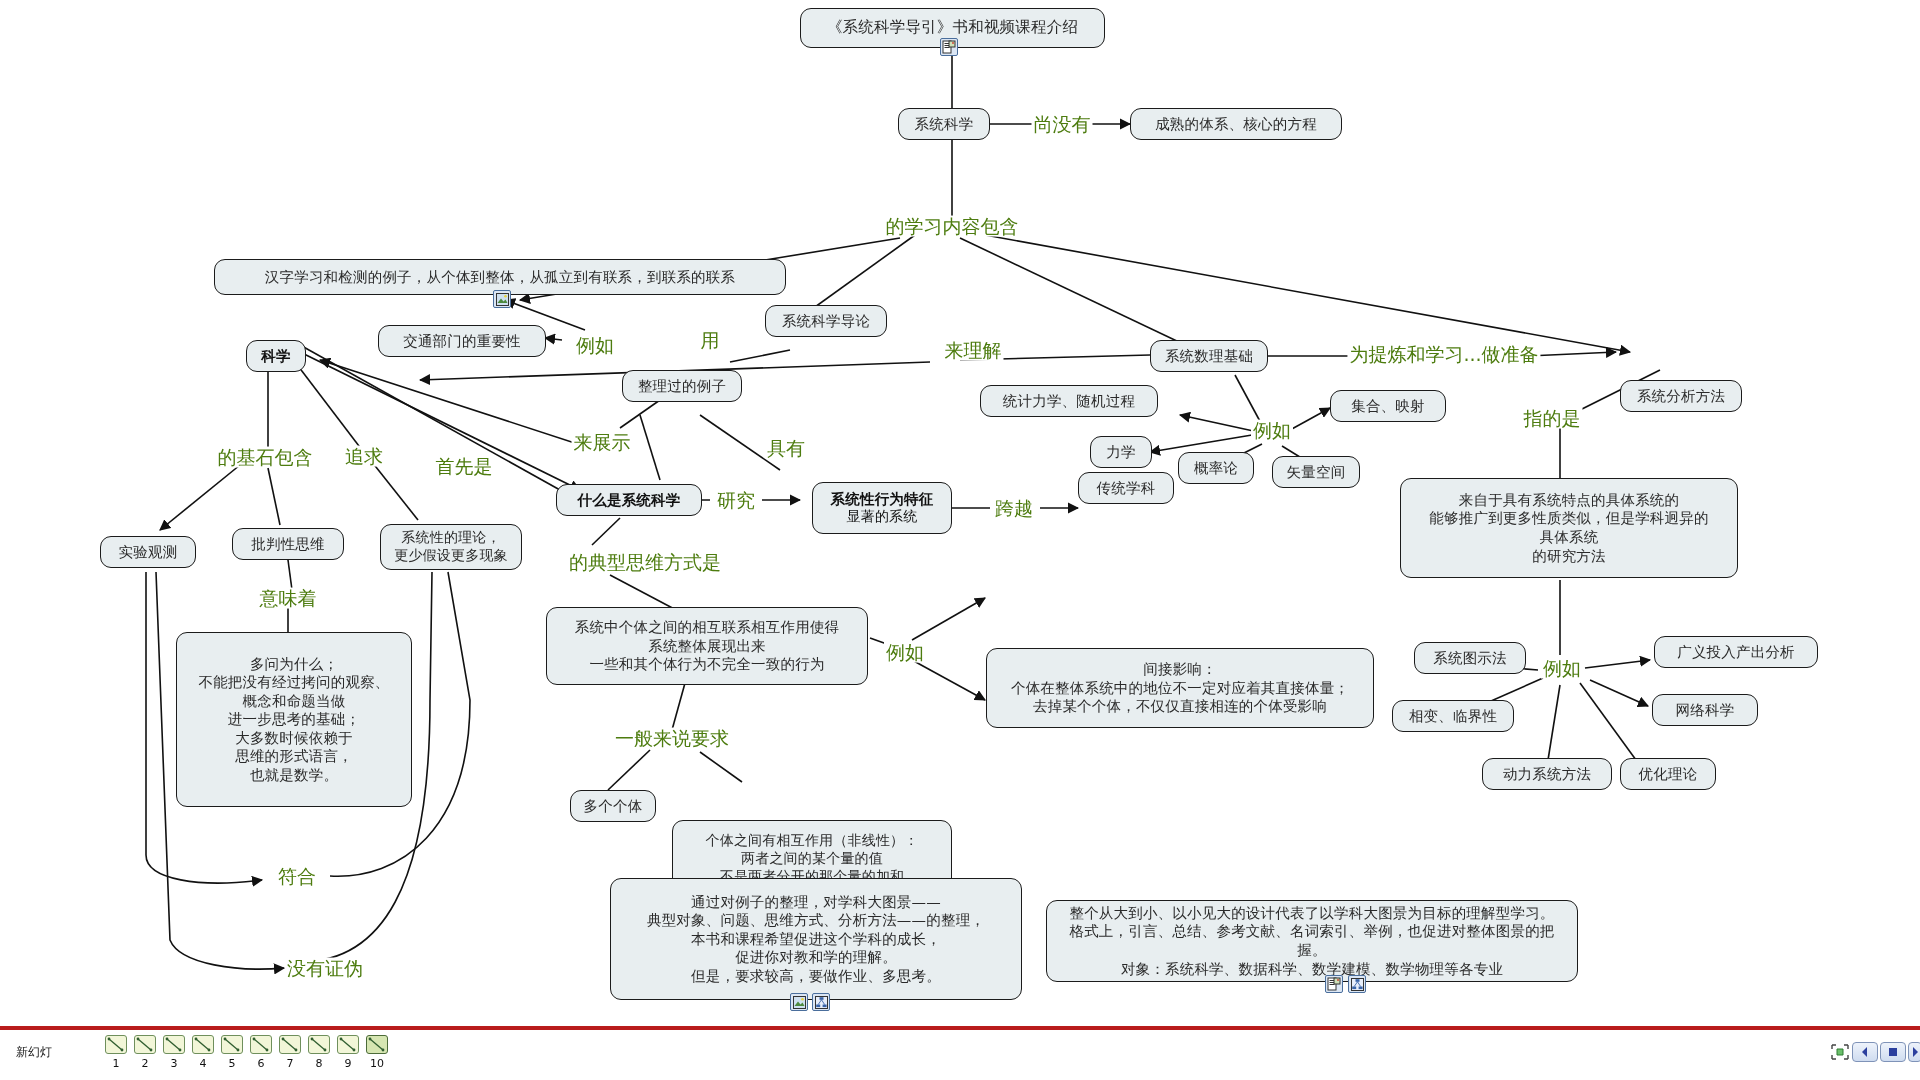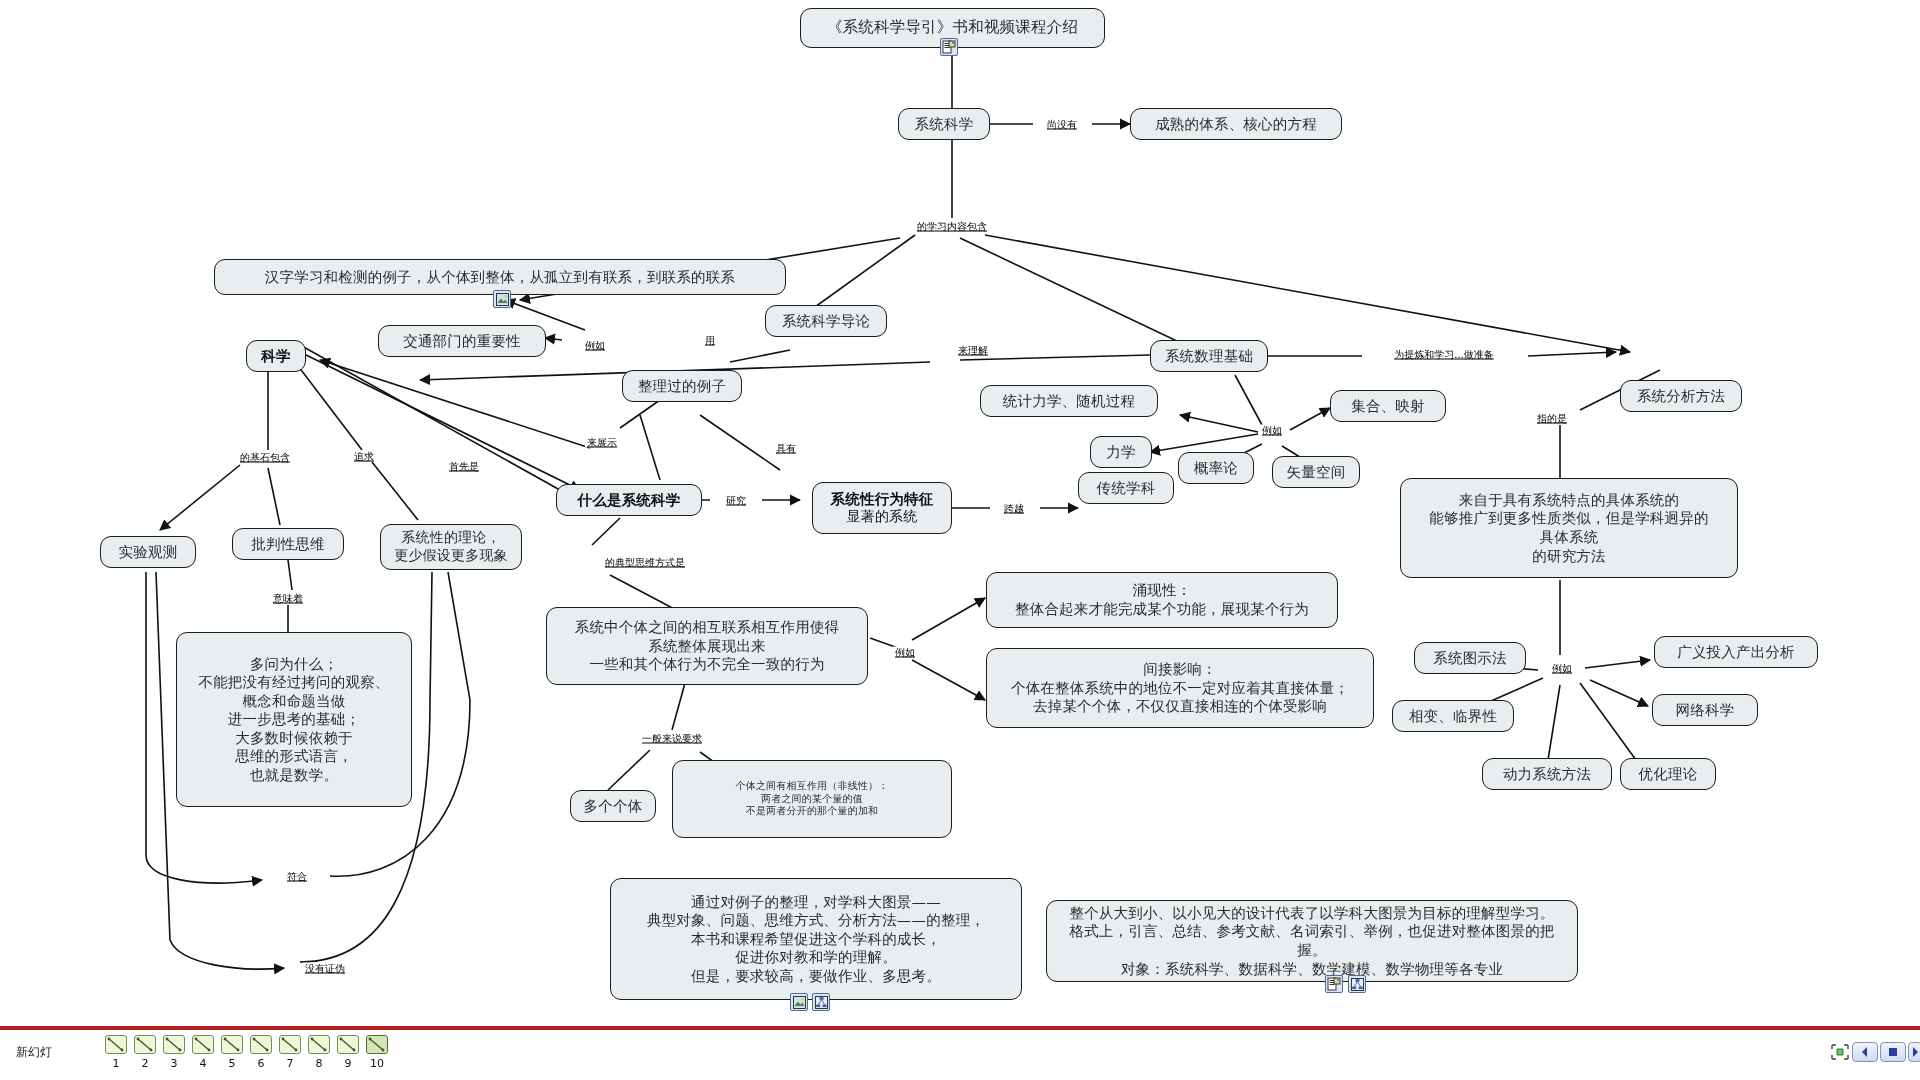--- a/index.html
+++ b/index.html
@@ -30,28 +30,27 @@
     white-space:pre-line;
     font-size:14.5px;
     letter-spacing:.2px;
   }
   .node.bold{font-weight:bold;color:#111;}
   .node.two-line{flex-direction:column;}
   .node .sub{font-weight:normal;font-size:14px;}
 
   .elabel{
     position:absolute;
-    color:#000000;
-    font-size:10px;
+    color:#4d7c0f;
+    font-size:19px;
     white-space:nowrap;
     background:#ffffff;
     padding:0 2px;
     line-height:1.1;
     transform:translate(-50%,-50%);
-    text-decoration:underline;
   }
 
   
   .res-icon{
     position:absolute;
     width:18px;height:18px;
     border:1px solid #4a6e9c;
     border-radius:2px;
     background:#dbe6f4;
     box-sizing:border-box;
@@ -264,42 +263,40 @@
 
   <div class="node" style="left:1400px;top:478px;width:338px;height:100px;font-size:14.5px;">来自于具有系统特点的具体系统的
 能够推广到更多性质类似，但是学科迥异的
 具体系统
 的研究方法</div>
 
   <div class="node" style="left:546px;top:607px;width:322px;height:78px;font-size:14.5px;">系统中个体之间的相互联系相互作用使得
 系统整体展现出来
 一些和其个体行为不完全一致的行为</div>
 
-  <div class="node" style="left:986px;top:572px;width:352px;height:56px;font-size:14.5px;">涌现性：
-整体合起来才能完成某个功能，展现某个行为</div>
 
   <div class="node" style="left:986px;top:648px;width:388px;height:80px;font-size:14.5px;">间接影响：
 个体在整体系统中的地位不一定对应着其直接体量；
 去掉某个个体，不仅仅直接相连的个体受影响</div>
 
   <div class="node" style="left:1414px;top:642px;width:112px;height:32px;">系统图示法</div>
 
   <div class="node" style="left:1654px;top:636px;width:164px;height:32px;">广义投入产出分析</div>
 
   <div class="node" style="left:1392px;top:700px;width:122px;height:32px;">相变、临界性</div>
 
   <div class="node" style="left:1652px;top:694px;width:106px;height:32px;">网络科学</div>
 
   <div class="node" style="left:1482px;top:758px;width:130px;height:32px;">动力系统方法</div>
 
   <div class="node" style="left:1620px;top:758px;width:96px;height:32px;">优化理论</div>
 
   <div class="node" style="left:570px;top:790px;width:86px;height:32px;">多个个体</div>
 
-  <div class="node" style="left:672px;top:760px;width:280px;height:78px;font-size:10px;">个体之间有相互作用（非线性）：
+  <div class="node" style="left:672px;top:820px;width:280px;height:78px;font-size:14px;">个体之间有相互作用（非线性）：
 两者之间的某个量的值
 不是两者分开的那个量的加和</div>
 
   <div class="node" style="left:610px;top:878px;width:412px;height:122px;font-size:14.5px;">通过对例子的整理，对学科大图景——
 典型对象、问题、思维方式、分析方法——的整理，
 本书和课程希望促进这个学科的成长，
 促进你对教和学的理解。
 但是，要求较高，要做作业、多思考。</div>
   <div class="res-icon" style="left:790px;top:993px;">
     <svg width="13" height="13" viewBox="0 0 13 13">

